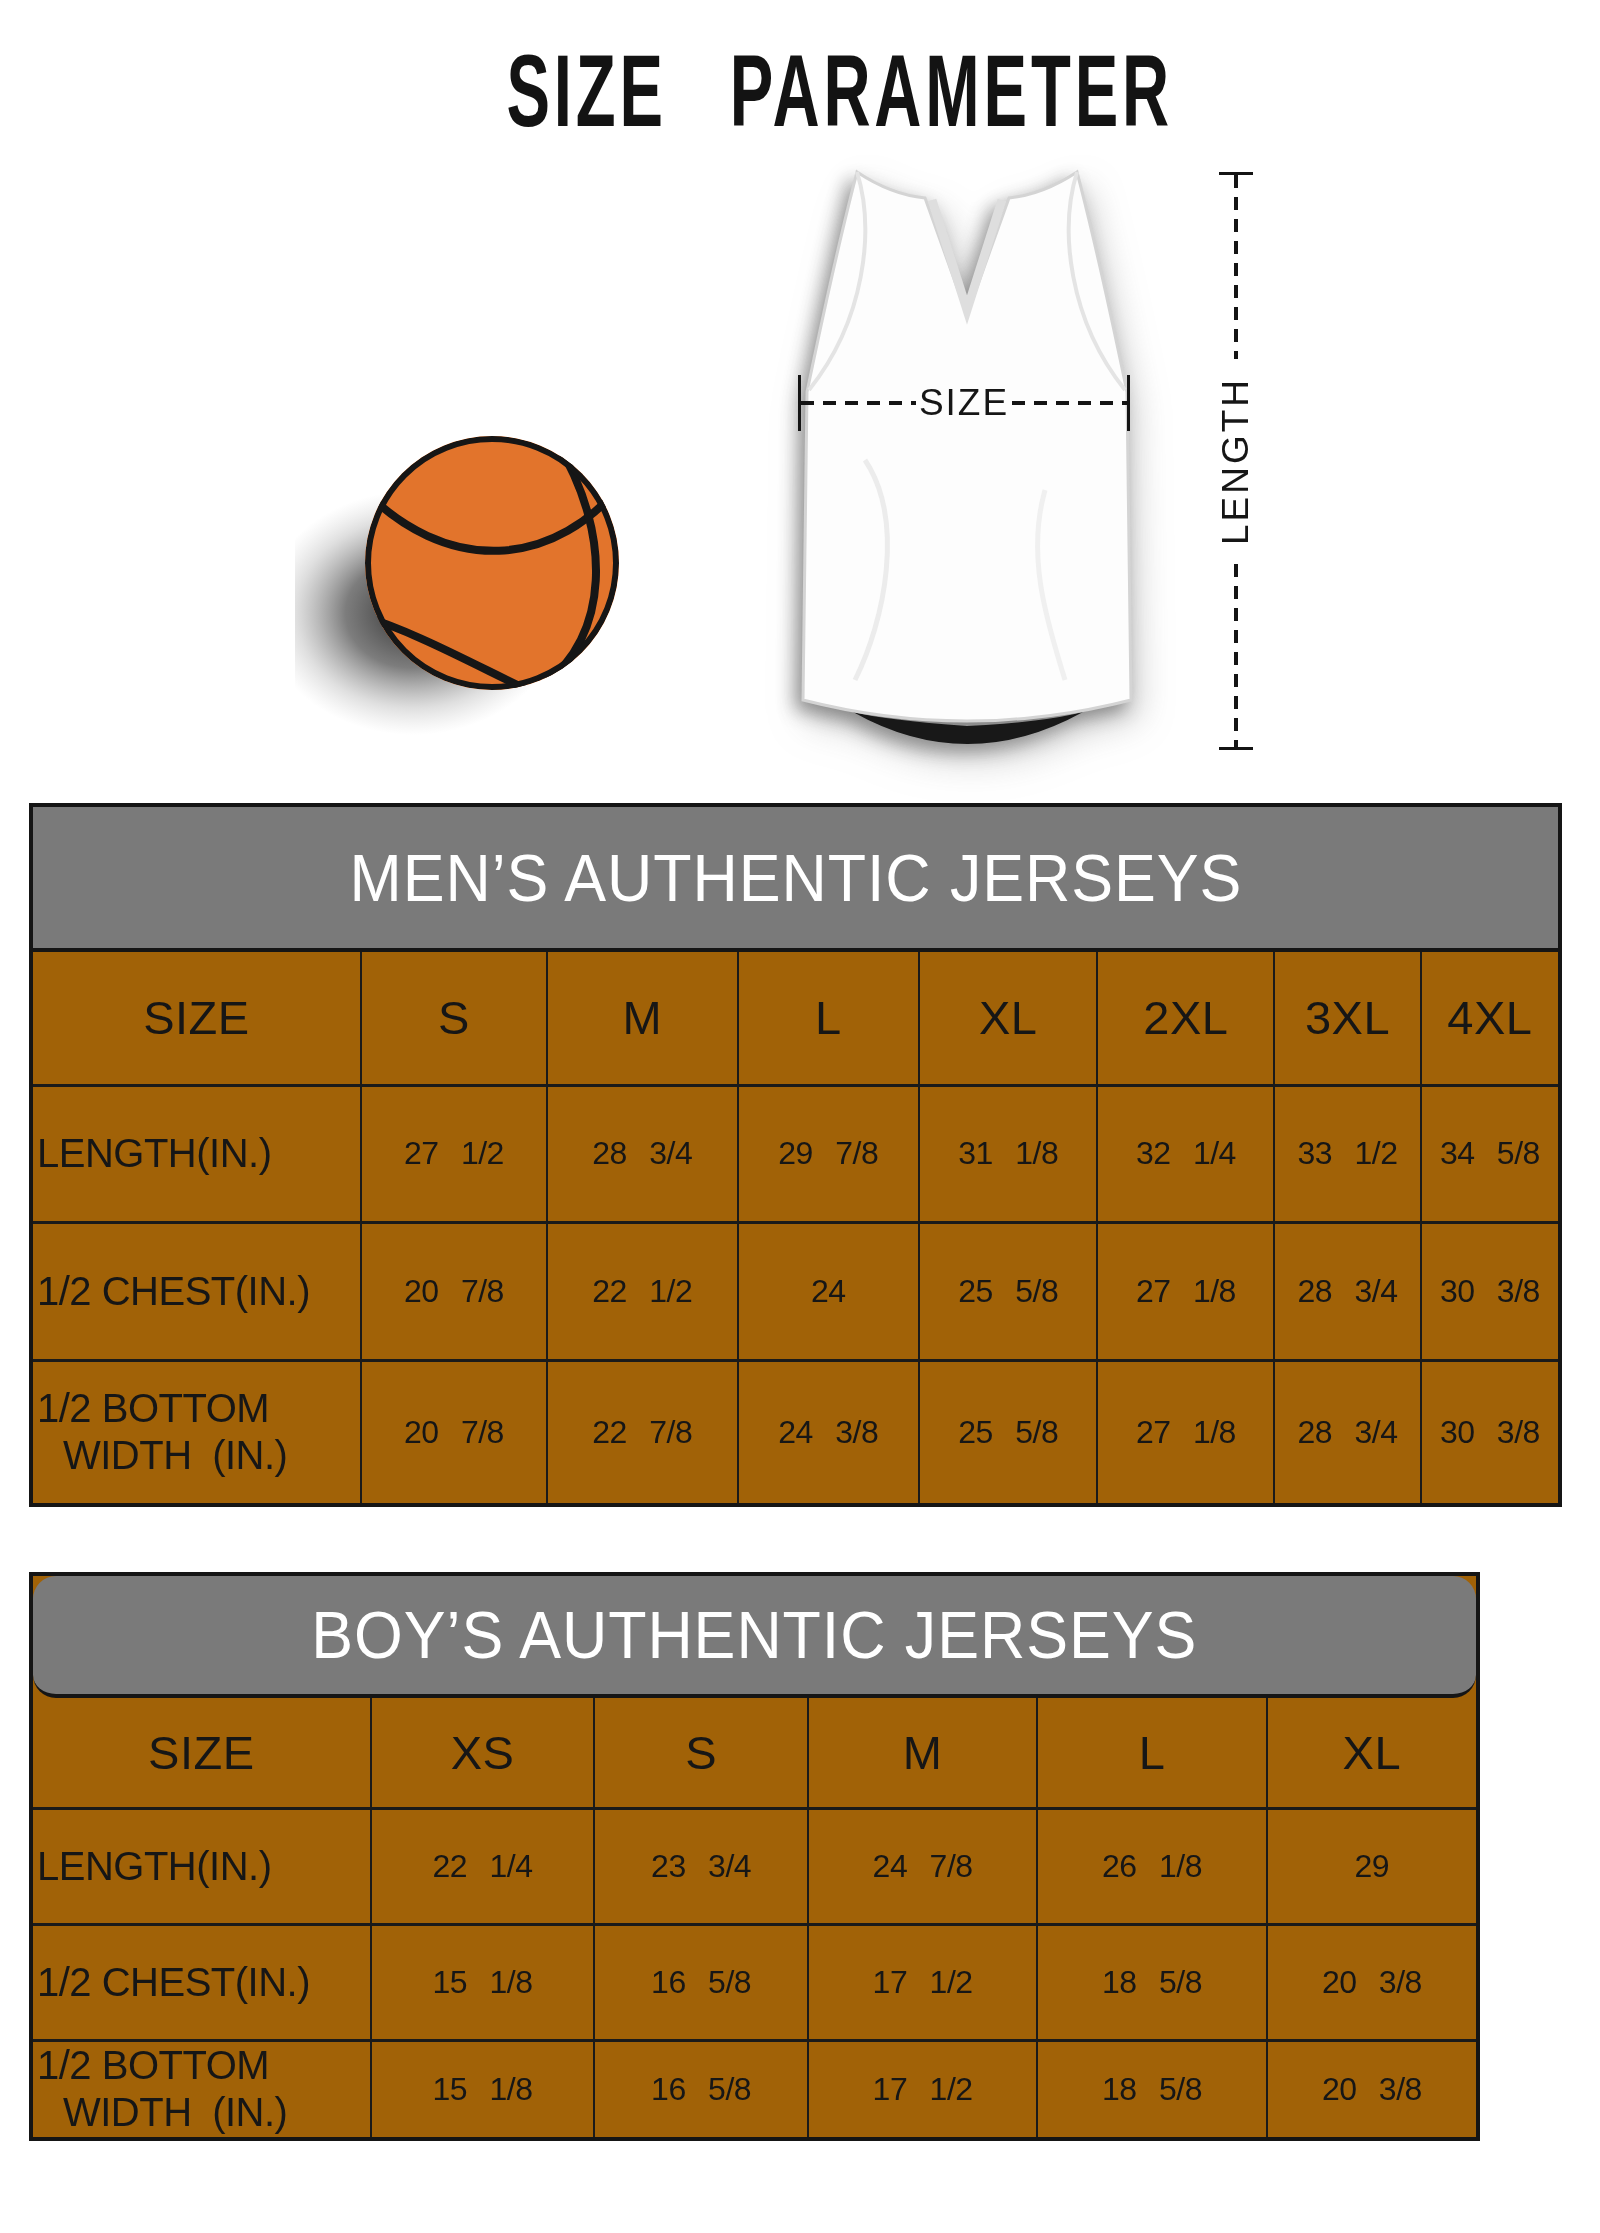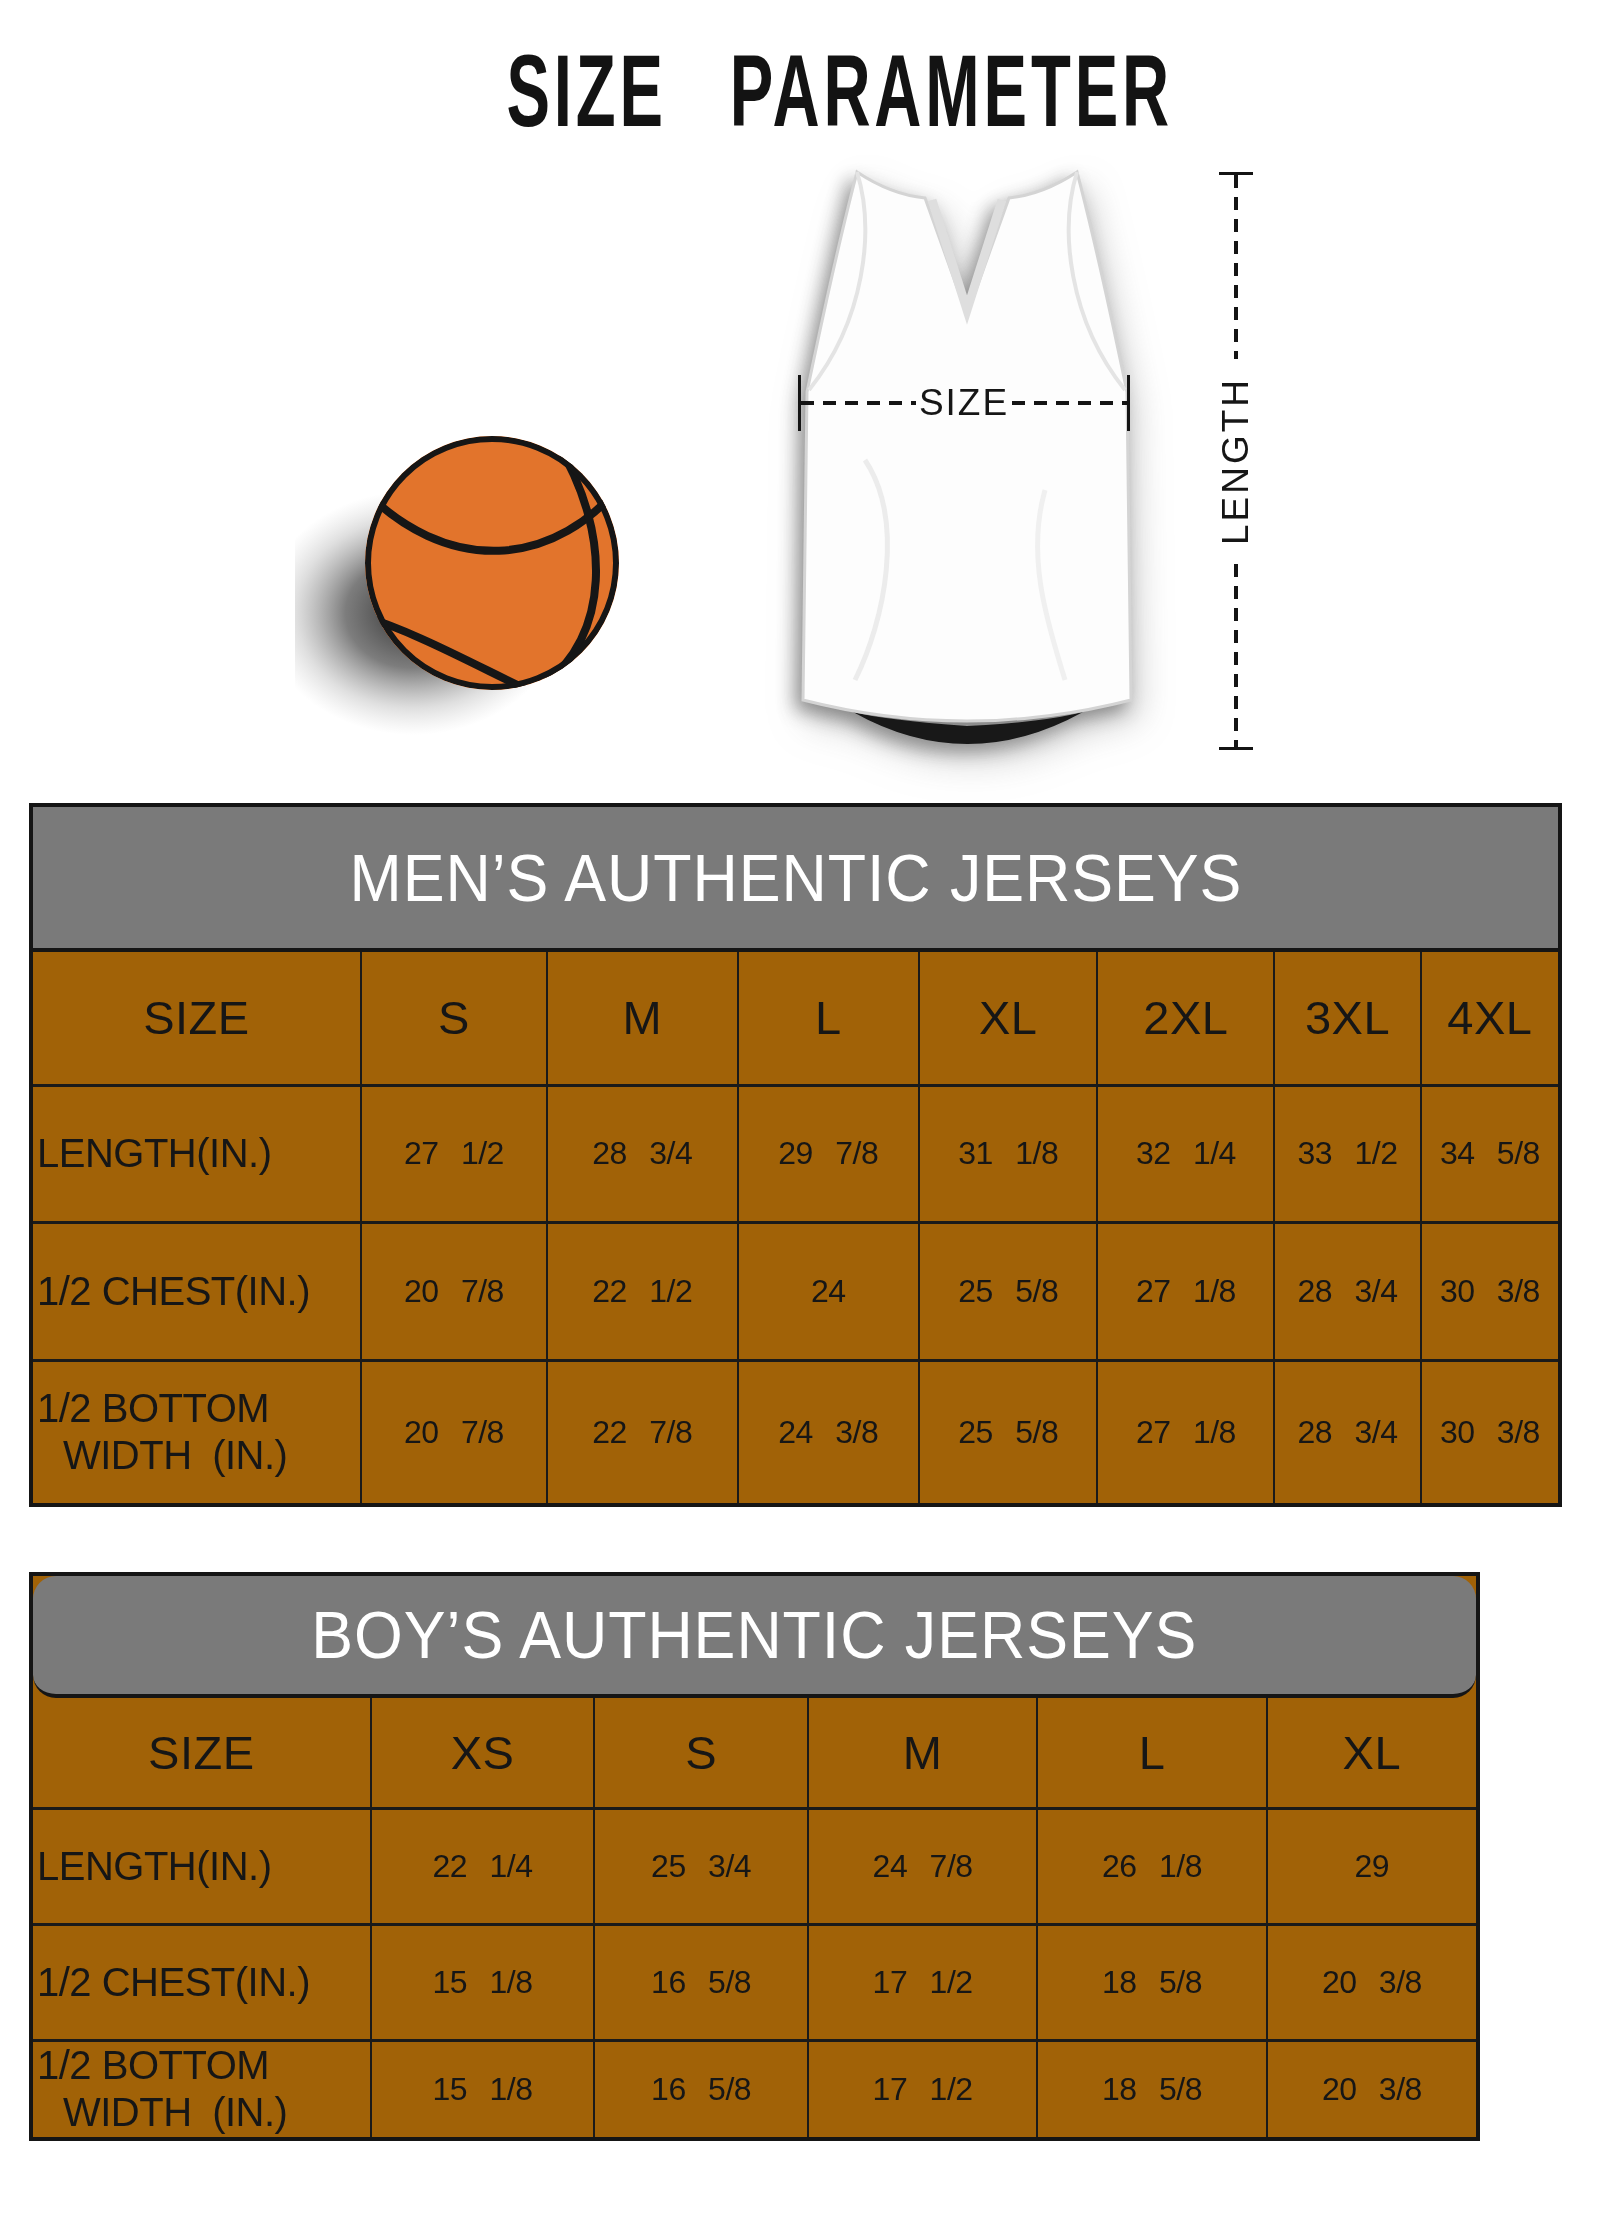--- a/index.html
+++ b/index.html
@@ -234,21 +234,21 @@
           <td class="hd">SIZE</td>
           <td class="hd">XS</td>
           <td class="hd">S</td>
           <td class="hd">M</td>
           <td class="hd">L</td>
           <td class="hd">XL</td>
         </tr>
         <tr class="r-len">
           <td class="lbl">LENGTH(IN.)</td>
           <td class="num">22 1/4</td>
-          <td class="num">25 3/4</td>
+          <td class="num">23 3/4</td>
           <td class="num">24 7/8</td>
           <td class="num">26 1/8</td>
           <td class="num">29</td>
         </tr>
         <tr class="r-chest">
           <td class="lbl">1/2 CHEST(IN.)</td>
           <td class="num">15 1/8</td>
           <td class="num">16 5/8</td>
           <td class="num">17 1/2</td>
           <td class="num">18 5/8</td>

